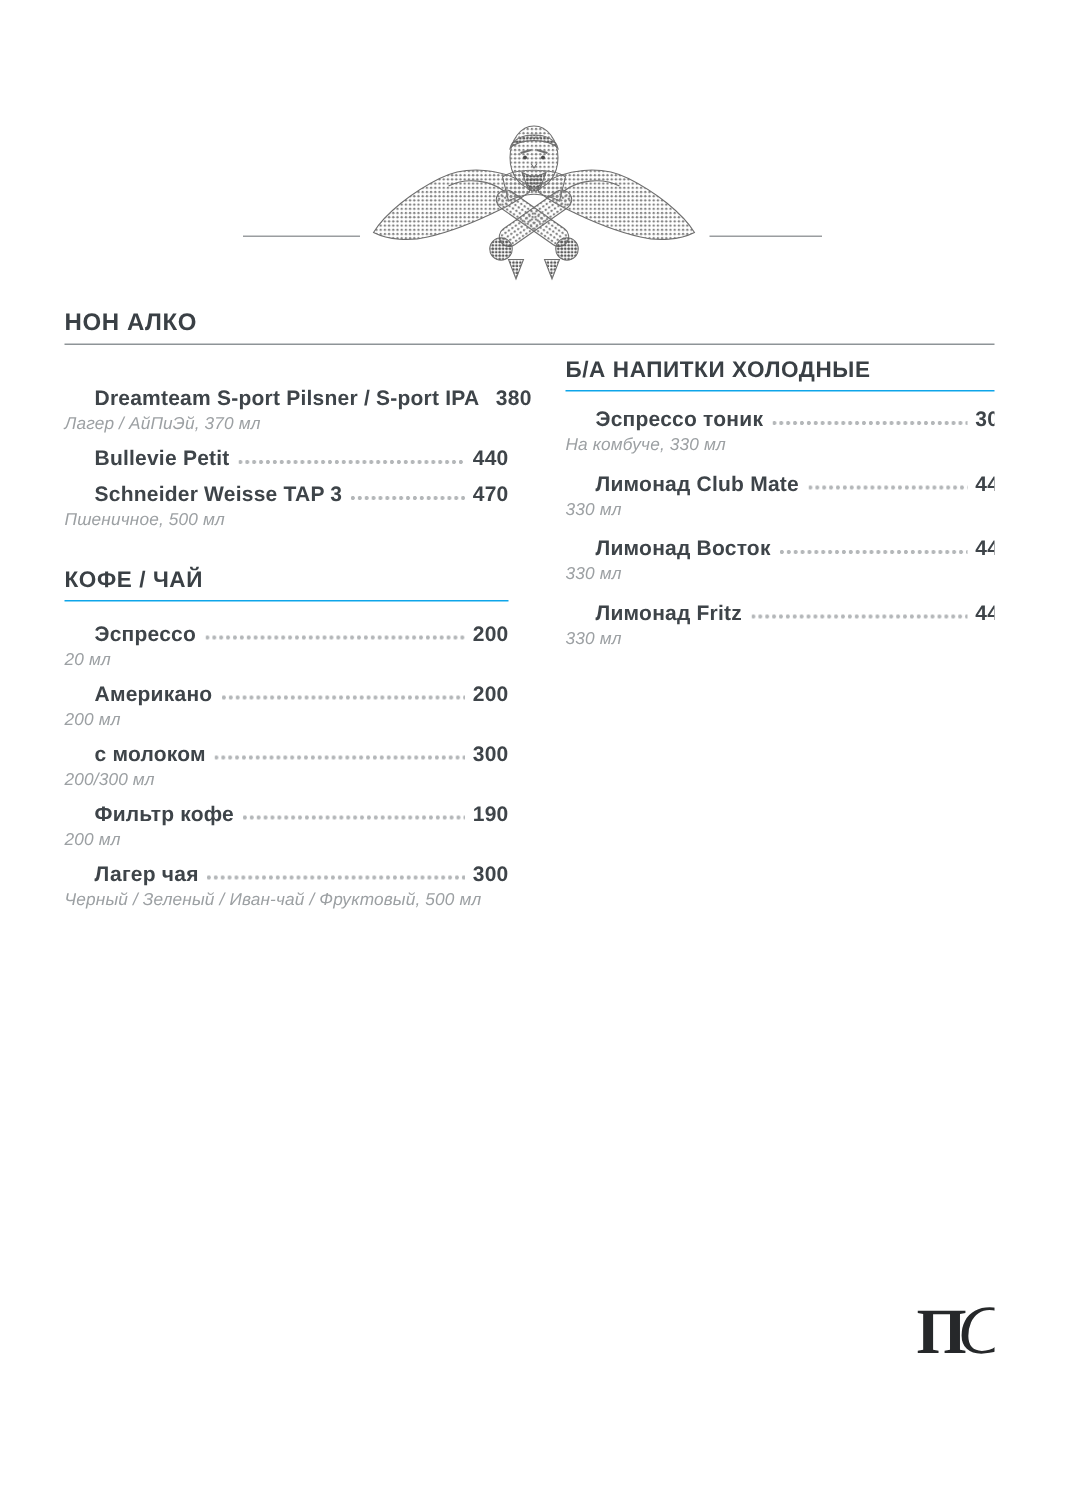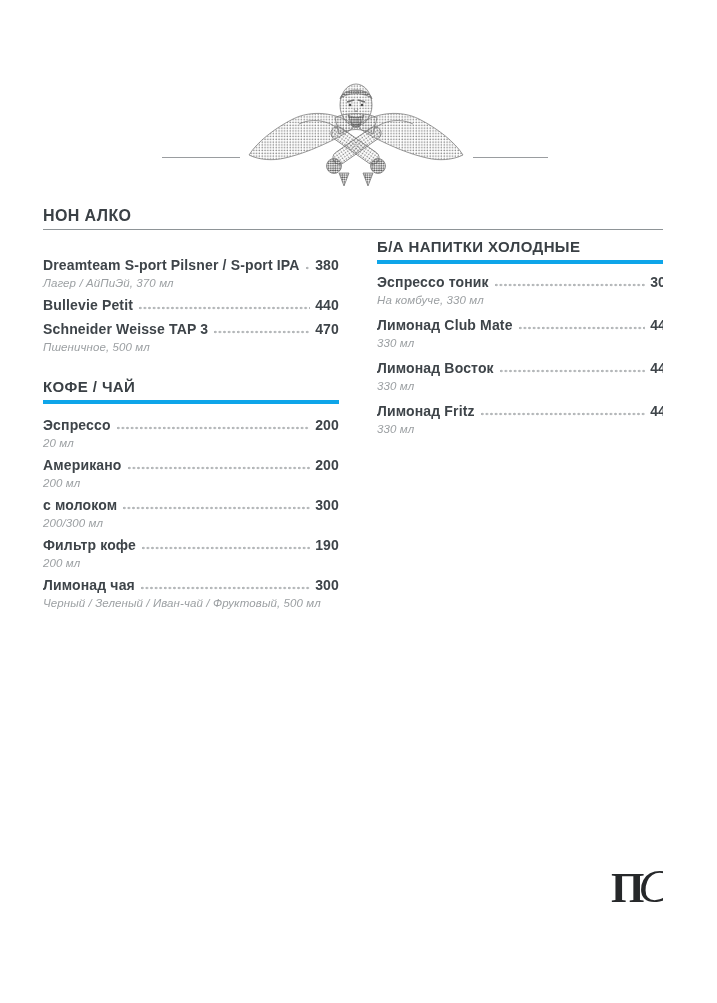--- a/index.html
+++ b/index.html
@@ -41,33 +41,33 @@
 
   .sec-title {
     margin: 0;
     color: #3a4045;
     font-weight: 700;
     letter-spacing: 0.4px;
   }
   .sec-title.big { font-size: 16px; line-height: 20px; }
   .sec-title.sub {
     font-size: 15px; line-height: 17px;
-    border-bottom: 4px solid #0ea5e9;
+    border-bottom: 1px solid #0ea5e9;
     padding-bottom: 5px;
   }
   .col-left .sec-title.sub { margin-top: 24px; margin-bottom: 0; }
 
   .items { margin-top: 13px; }
   .col-left .items.first-items { margin-top: 31px; }
   .col-right .items { margin-top: 10px; }
 
   .item { margin-bottom: 7px; }
   .col-right .item { margin-bottom: 10px; }
 
-  .row { display: flex; align-items: baseline; }
+  .row { display: flex; align-items: baseline; margin-left: 20px; }
   .name, .price {
     font-size: 14px;
     font-weight: 600;
     color: #3e4449;
     letter-spacing: 0.15px;
     line-height: 17px;
     white-space: nowrap;
   }
   .dots {
     flex: 1 1 auto;
@@ -211,21 +211,21 @@
       <div class="item">
         <div class="row">
           <span class="name">Фильтр кофе</span>
           <span class="dots"></span>
           <span class="price">190</span>
         </div>
         <div class="desc">200 мл</div>
       </div>
       <div class="item">
         <div class="row">
-          <span class="name">Лимонад чая</span>
+          <span class="name">Лагер чая</span>
           <span class="dots"></span>
           <span class="price">300</span>
         </div>
         <div class="desc">Черный / Зеленый / Иван-чай / Фруктовый, 500 мл</div>
       </div>
     </div>
   </section>
 
   <section class="col col-right">
     <h3 class="sec-title sub">Б/А НАПИТКИ ХОЛОДНЫЕ</h3>

